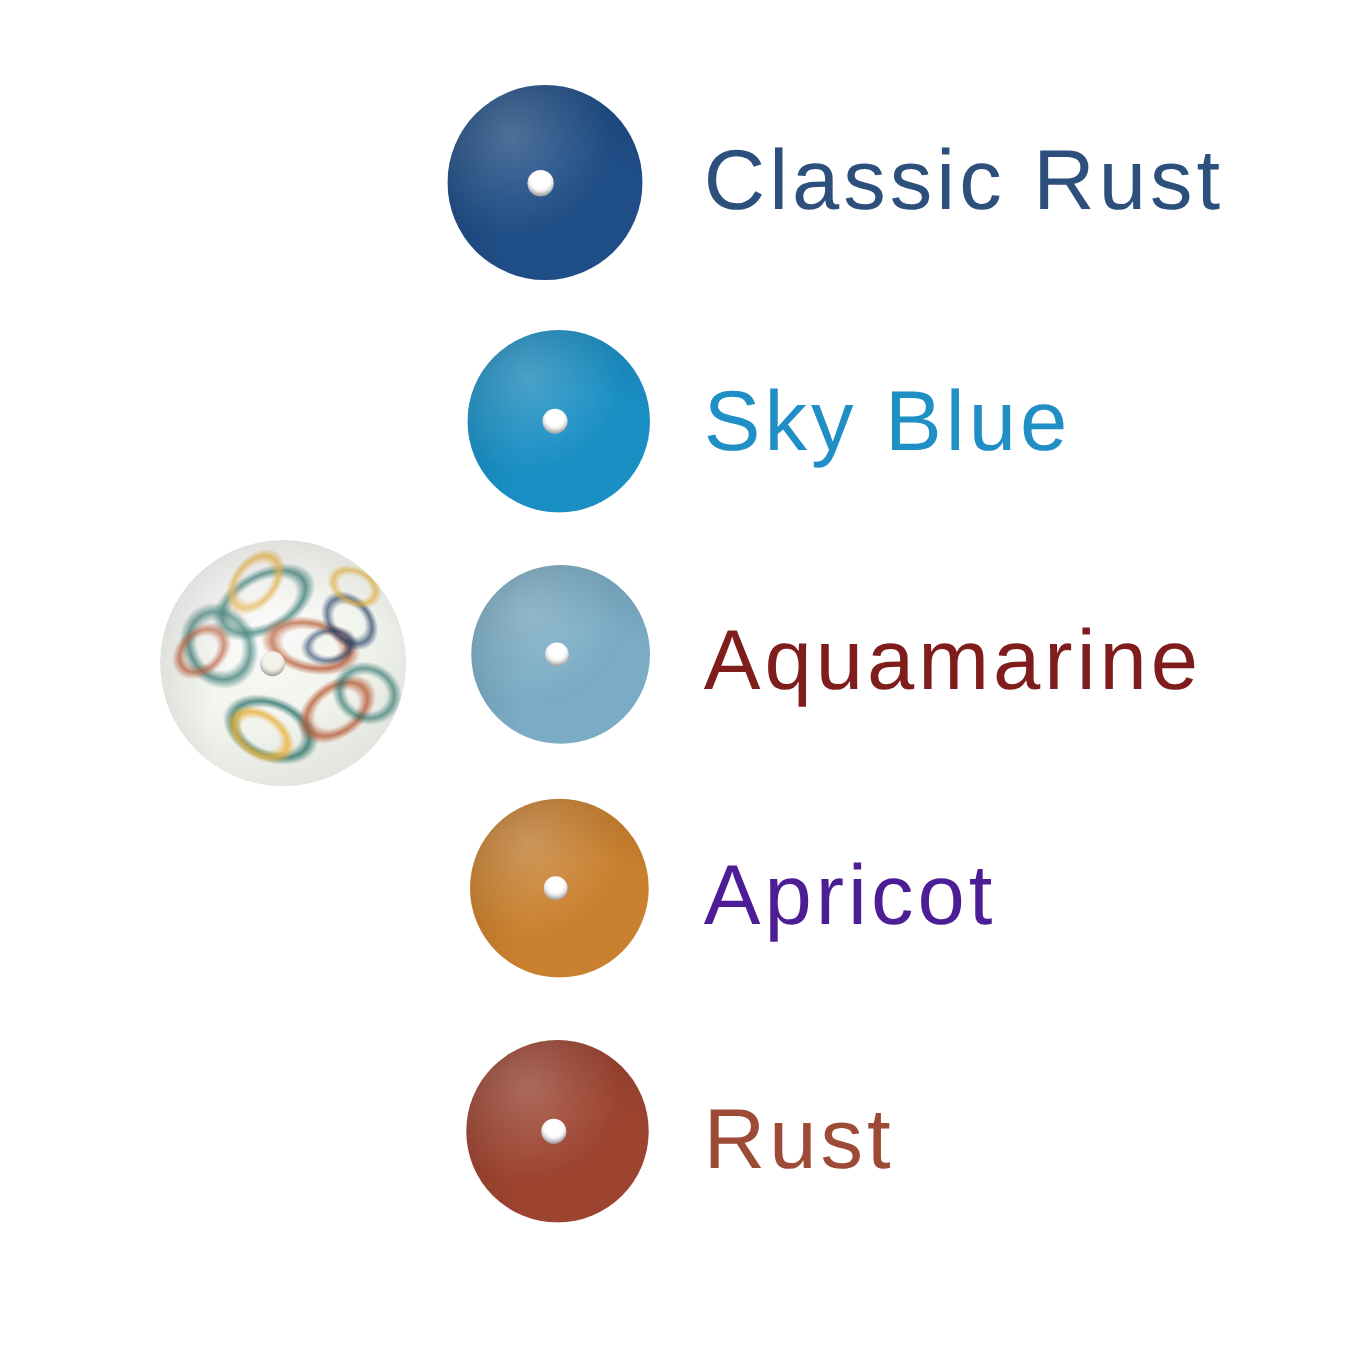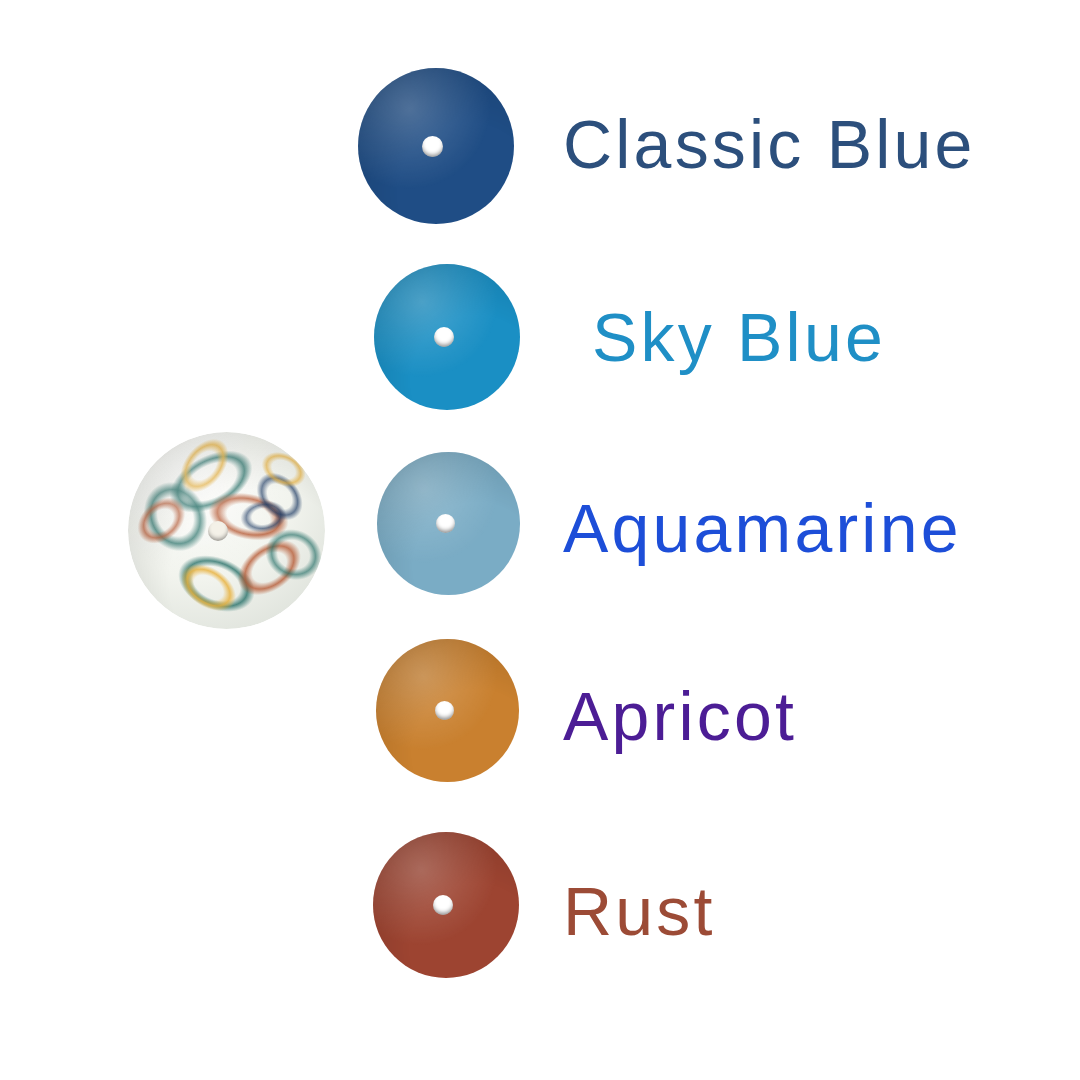--- a/index.html
+++ b/index.html
@@ -147,39 +147,39 @@
     <div class="vign"></div>
     <div class="accent-hole" style="width: 20px; height: 20px; left: 80px; top: 89px;"></div>
   </div>
 
   <div class="swatch-row" style="top: 0px; height: 1080px;">
     <div class="bead" style="left: 358px; top: 68px; width: 156px; height: 156px;">
       <div class="bead-body" style="background: radial-gradient(circle at 36% 28%, rgb(31, 77, 133) 0%, rgb(31, 77, 133) 62%, rgb(31, 77, 133) 100%) rgb(31, 77, 133);"></div>
       <div class="bead-shade"></div>
       <div class="bead-hole" style="width: 21px; height: 21px; left: 64px; top: 68px;"></div>
     </div>
-    <div class="swatch-label" style="left: 563px; top: 110px; color: rgb(44, 79, 124);">Classic Blue</div>
+    <div class="swatch-label" style="left: 563px; top: 110px; color: rgb(44, 79, 124);">Classic Rust</div>
   </div>
 
   <div class="swatch-row" style="top: 0px; height: 1080px;">
     <div class="bead" style="left: 374px; top: 264px; width: 146px; height: 146px;">
       <div class="bead-body" style="background: radial-gradient(circle at 36% 28%, rgb(26, 143, 196) 0%, rgb(26, 143, 196) 62%, rgb(26, 143, 196) 100%) rgb(26, 143, 196);"></div>
       <div class="bead-shade"></div>
       <div class="bead-hole" style="width: 20px; height: 20px; left: 60px; top: 63px;"></div>
     </div>
-    <div class="swatch-label" style="left: 592px; top: 303px; color: rgb(31, 143, 198);">Sky Blue</div>
+    <div class="swatch-label" style="left: 563px; top: 303px; color: rgb(31, 143, 198);">Sky Blue</div>
   </div>
 
   <div class="swatch-row" style="top: 0px; height: 1080px;">
     <div class="bead" style="left: 377px; top: 452px; width: 143px; height: 143px;">
       <div class="bead-body" style="background: radial-gradient(circle at 36% 28%, rgb(122, 172, 197) 0%, rgb(122, 172, 197) 62%, rgb(122, 172, 197) 100%) rgb(122, 172, 197);"></div>
       <div class="bead-shade"></div>
       <div class="bead-hole" style="width: 19px; height: 19px; left: 59px; top: 62px;"></div>
     </div>
-    <div class="swatch-label" style="left: 563px; top: 494px; color: #1d4ed8;">Aquamarine</div>
+    <div class="swatch-label" style="left: 563px; top: 494px; color: #7f1d1d;">Aquamarine</div>
   </div>
 
   <div class="swatch-row" style="top: 0px; height: 1080px;">
     <div class="bead" style="left: 376px; top: 639px; width: 143px; height: 143px;">
       <div class="bead-body" style="background: radial-gradient(circle at 36% 28%, rgb(201, 128, 47) 0%, rgb(201, 128, 47) 62%, rgb(201, 128, 47) 100%) rgb(201, 128, 47);"></div>
       <div class="bead-shade"></div>
       <div class="bead-hole" style="width: 19px; height: 19px; left: 59px; top: 62px;"></div>
     </div>
     <div class="swatch-label" style="left: 563px; top: 682px; color: #4c1d95;">Apricot</div>
   </div>

